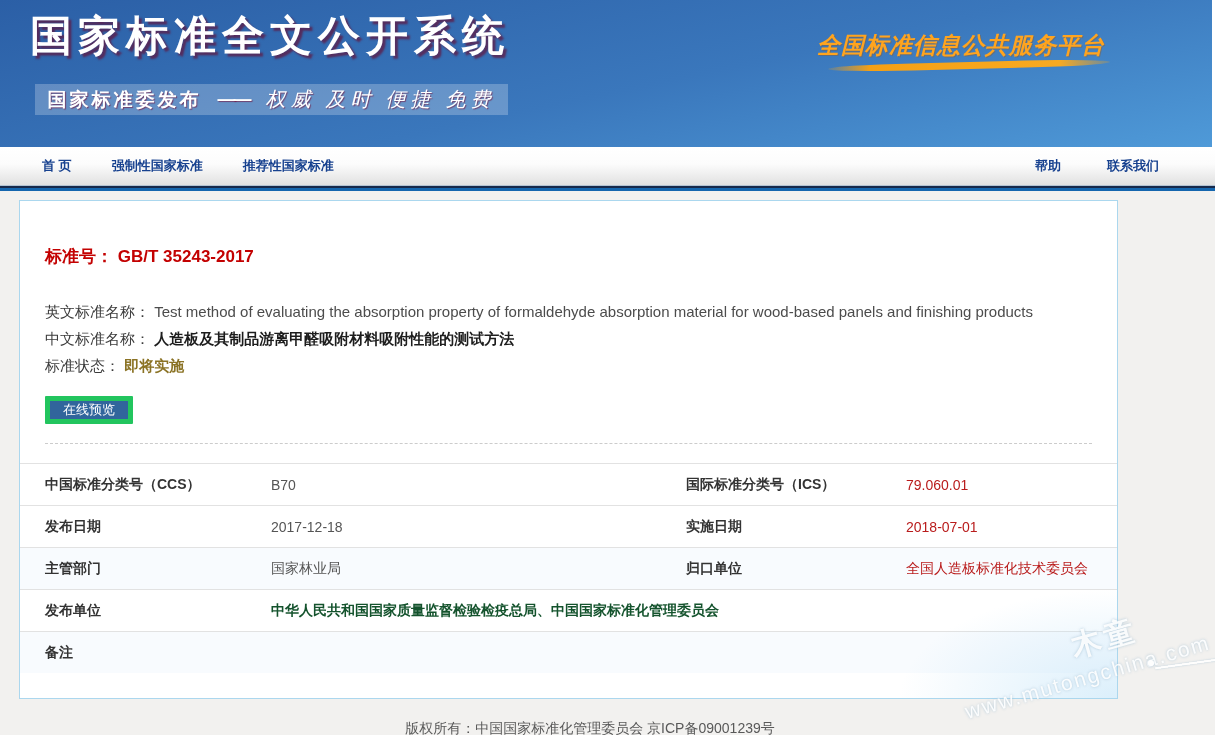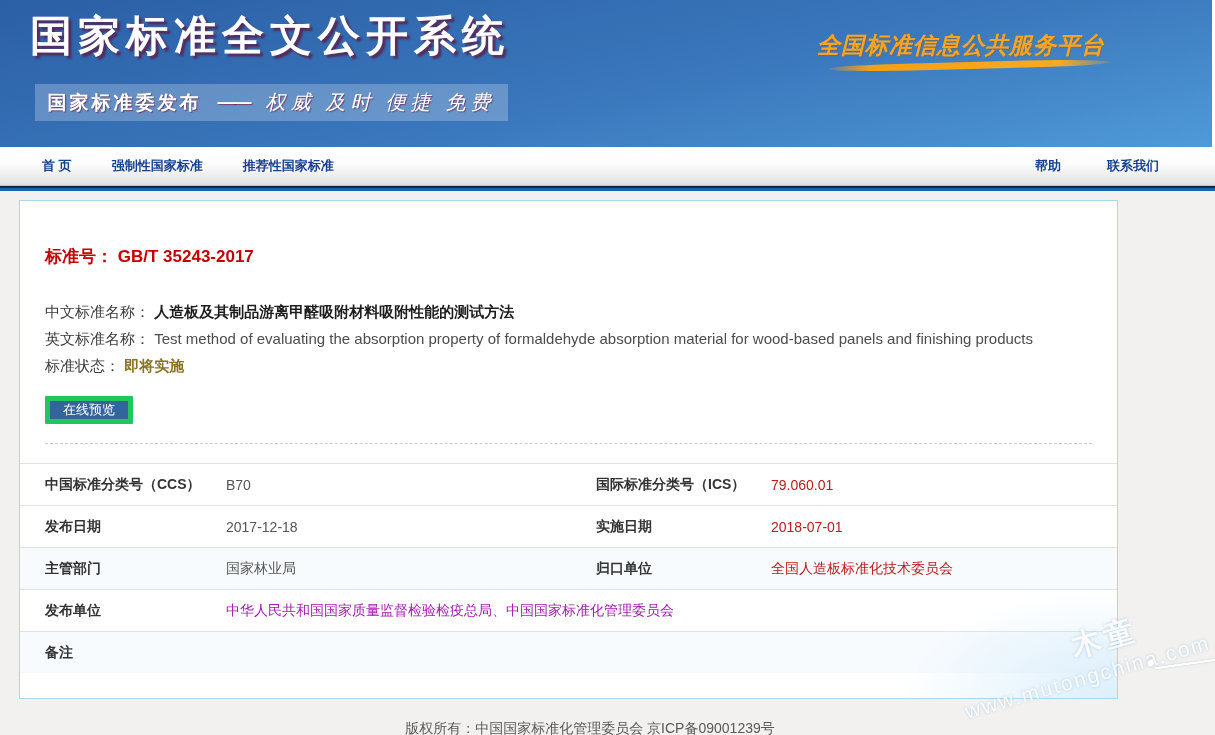--- a/index.html
+++ b/index.html
@@ -18,21 +18,21 @@
     content:""; position:absolute; right:0; top:0; width:3px; height:100%;
     background:#ffffff;
   }
   .site-title {
     position:absolute; left:30px; top:8px; margin:0;
     font-size:42px; font-weight:bold; color:#ffffff; letter-spacing:6px;
     text-shadow:3px 3px 2px rgba(105,10,48,0.65);
     white-space:nowrap;
   }
   .slogan {
-    position:absolute; left:35px; top:84px; width:473px; height:37px;
+    position:absolute; left:35px; top:84px; width:473px; height:31px;
     background:rgba(255,255,255,0.24);
     display:flex; align-items:center; justify-content:center; gap:16px;
     color:#ffffff; white-space:nowrap;
   }
   .slogan-issuer {
     font-family:"Liberation Serif","DejaVu Serif",serif;
     font-weight:bold; font-size:19px; letter-spacing:3px;
     text-shadow:1px 1px 1px rgba(120,0,40,0.55);
   }
   .slogan-dash { font-weight:bold; letter-spacing:-2px; font-size:18px;
@@ -96,28 +96,28 @@
     border:5px solid #22c55e; border-radius:1px;
     padding:0 13px; font-size:13px; cursor:pointer;
     font-family:"Liberation Sans","DejaVu Sans",sans-serif;
   }
   .dashed-sep { border:none; border-top:1px dashed #cccccc; margin:19px 25px 0 25px; }
 
   .info-table { margin-top:19px; }
   .info-row {
     display:flex; align-items:center;
     border-top:1px solid #e2e2e2; min-height:41px;
-    font-size:14px; background:#ffffff;
+    font-size:14px; background:#ffffff;gap:45px;
   }
   .info-row.tinted { background:#f8fbfe; }
   .cell-label { box-sizing:border-box; width:206px; padding-left:25px; font-weight:bold; color:#333333; }
   .cell-value { width:370px; color:#555555; }
   .cell-label2 { width:175px; font-weight:bold; color:#333333; }
   .cell-value2 { flex:1; color:#b91c1c; }
-  .cell-value-wide { flex:1; color:#a21caf; }
+  .cell-value-wide { flex:1; color:#14532d;font-weight:bold; }
 
   
   .watermark {
     position:absolute; left:955px; top:625px; pointer-events:none;
     transform:rotate(-16deg); color:rgba(255,255,255,0.9);
     text-shadow:0 0 3px rgba(160,190,210,0.8); z-index:5;
   }
   .wm-name { font-size:30px; font-weight:bold; letter-spacing:4px; margin-left:120px; }
   .wm-url  { font-size:21px; letter-spacing:2px; }
   .wm-line {
@@ -165,27 +165,27 @@
 <div class="nav-sep"></div>
 
 <div class="panel">
 
   <div class="std-number-line">
     <span>标准号：</span>
     <span>GB/T 35243-2017</span>
   </div>
 
   <div class="std-line">
+    <span>英文标准名称：</span>
+    <span class="std-en-value">Test method of evaluating the absorption property of formaldehyde absorption material for wood-based panels and finishing products</span>
+  </div>
+
+  <div class="std-line">
     <span>中文标准名称：</span>
     <span class="std-cn-value">人造板及其制品游离甲醛吸附材料吸附性能的测试方法</span>
-  </div>
-
-  <div class="std-line">
-    <span>英文标准名称：</span>
-    <span class="std-en-value">Test method of evaluating the absorption property of formaldehyde absorption material for wood-based panels and finishing products</span>
   </div>
 
   <div class="std-line">
     <span>标准状态：</span>
     <span class="std-status-value">即将实施</span>
   </div>
 
   <button class="preview-btn">在线预览</button>
 
   <hr class="dashed-sep">

